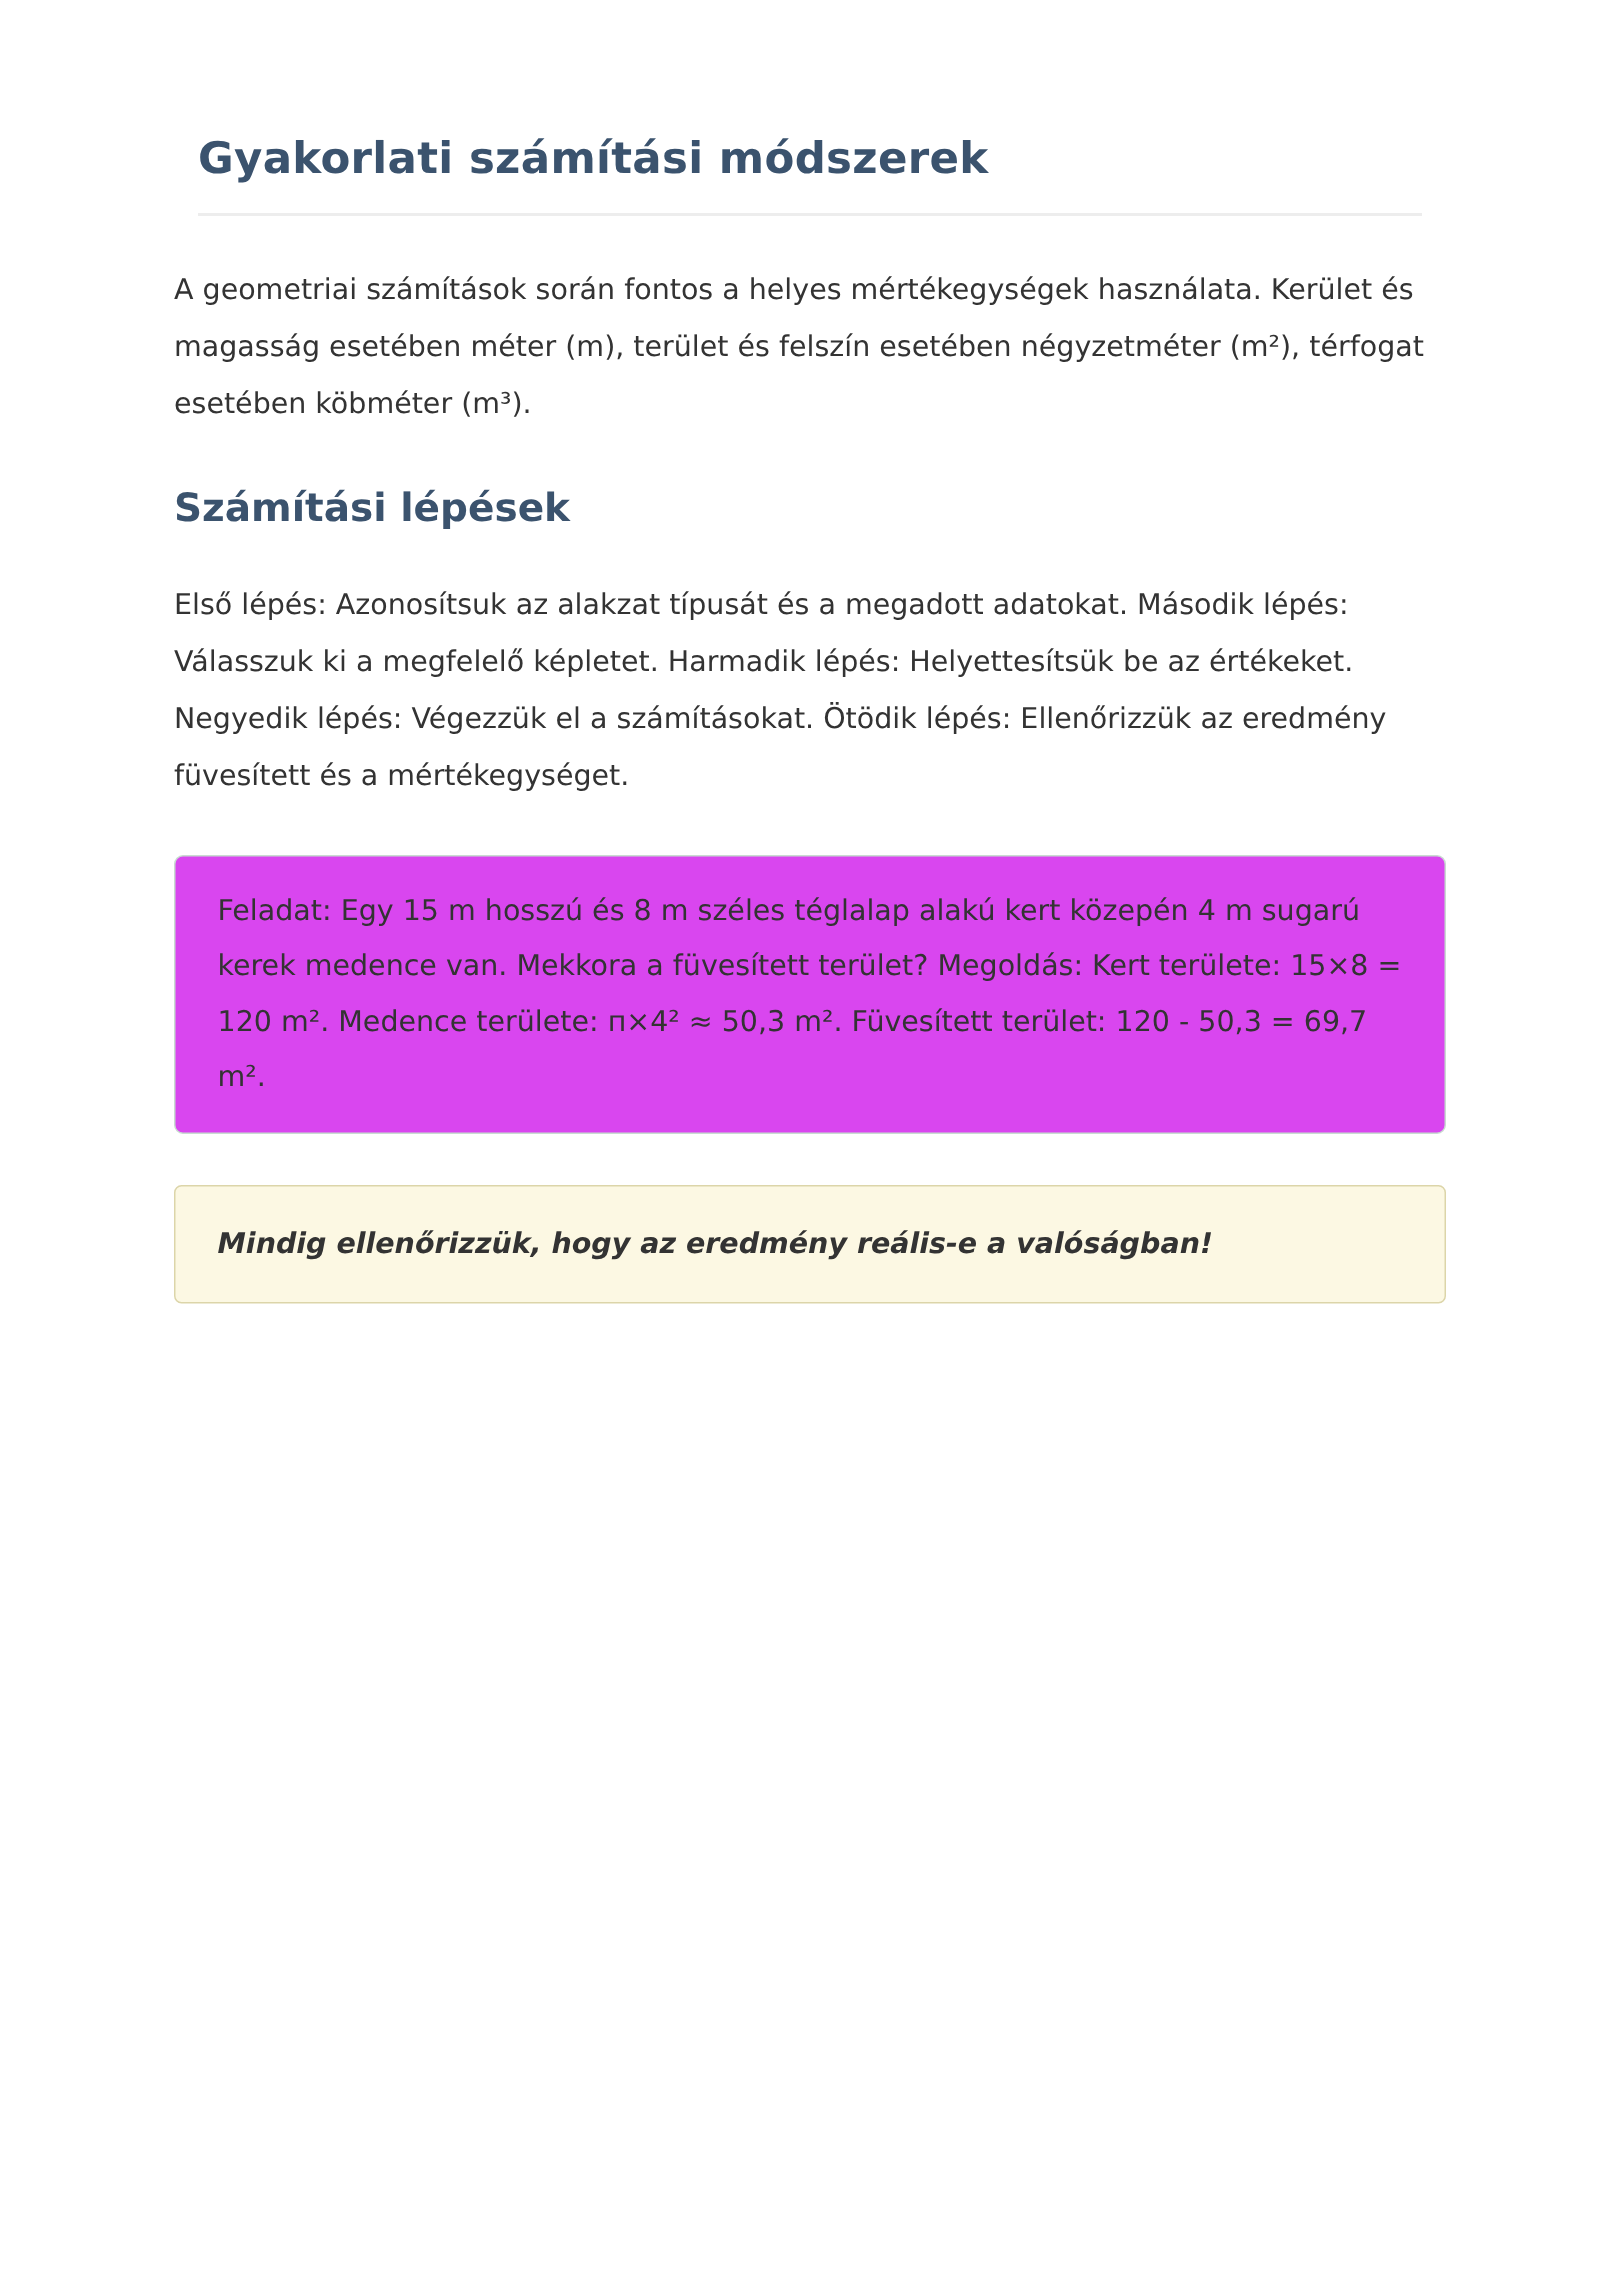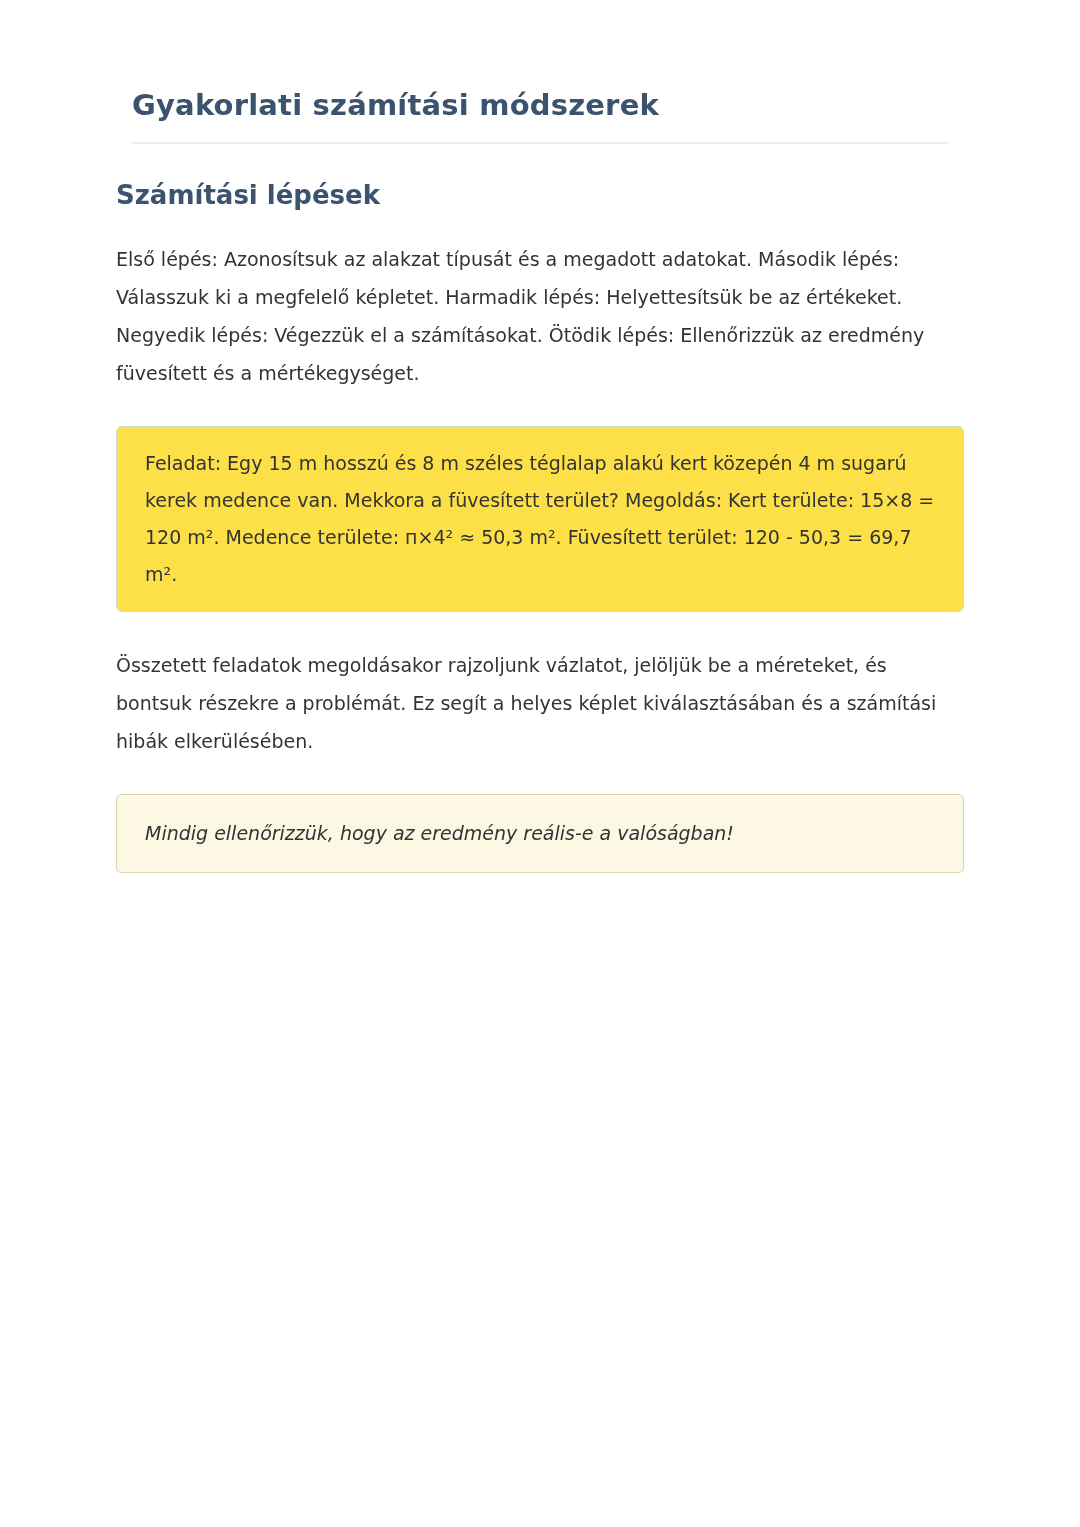--- a/index.html
+++ b/index.html
@@ -45,48 +45,49 @@
     border-radius: 6px;
     padding: 18px 28px;
   }
   .callout p {
     margin: 0;
     font-size: 19px;
     line-height: 37px;
     color: #333333;
   }
   .callout.example {
-    background: #fde047;
+    background: #d946ef;
     border: 1px solid #c8ddd0;
   }
   .callout.tip {
     background: #fcf8e3;
     border: 1px solid #dcd5a9;
     border-radius: 5px;
     padding: 20px 28px;
   }
   .callout.tip p {
     font-style: italic;
+    font-weight: bold;
   }
 </style>
 </head>
 <body>
 
 <div class="page">
 
   <h1 class="doc-title">Gyakorlati számítási módszerek</h1>
 
+  <p class="body-text">A geometriai számítások során fontos a helyes mértékegységek használata. Kerület és magasság esetében méter (m), terület és felszín esetében négyzetméter (m²), térfogat esetében köbméter (m³).</p>
 
   <h3 class="section-heading">Számítási lépések</h3>
 
   <p class="body-text">Első lépés: Azonosítsuk az alakzat típusát és a megadott adatokat. Második lépés: Válasszuk ki a megfelelő képletet. Harmadik lépés: Helyettesítsük be az értékeket. Negyedik lépés: Végezzük el a számításokat. Ötödik lépés: Ellenőrizzük az eredmény füvesített és a mértékegységet.</p>
 
   <div class="callout example">
     <p>Feladat: Egy 15 m hosszú és 8 m széles téglalap alakú kert közepén 4 m sugarú kerek medence van. Mekkora a füvesített terület? Megoldás: Kert területe: 15×8 = 120 m². Medence területe: п×4² ≈ 50,3 m². Füvesített terület: 120 - 50,3 = 69,7 m².</p>
   </div>
 
-  <p class="body-text">Összetett feladatok megoldásakor rajzoljunk vázlatot, jelöljük be a méreteket, és bontsuk részekre a problémát. Ez segít a helyes képlet kiválasztásában és a számítási hibák elkerülésében.</p>
 
   <div class="callout tip">
     <p>Mindig ellenőrizzük, hogy az eredmény reális-e a valóságban!</p>
   </div>
 
 </div>
 
 </body></html>

